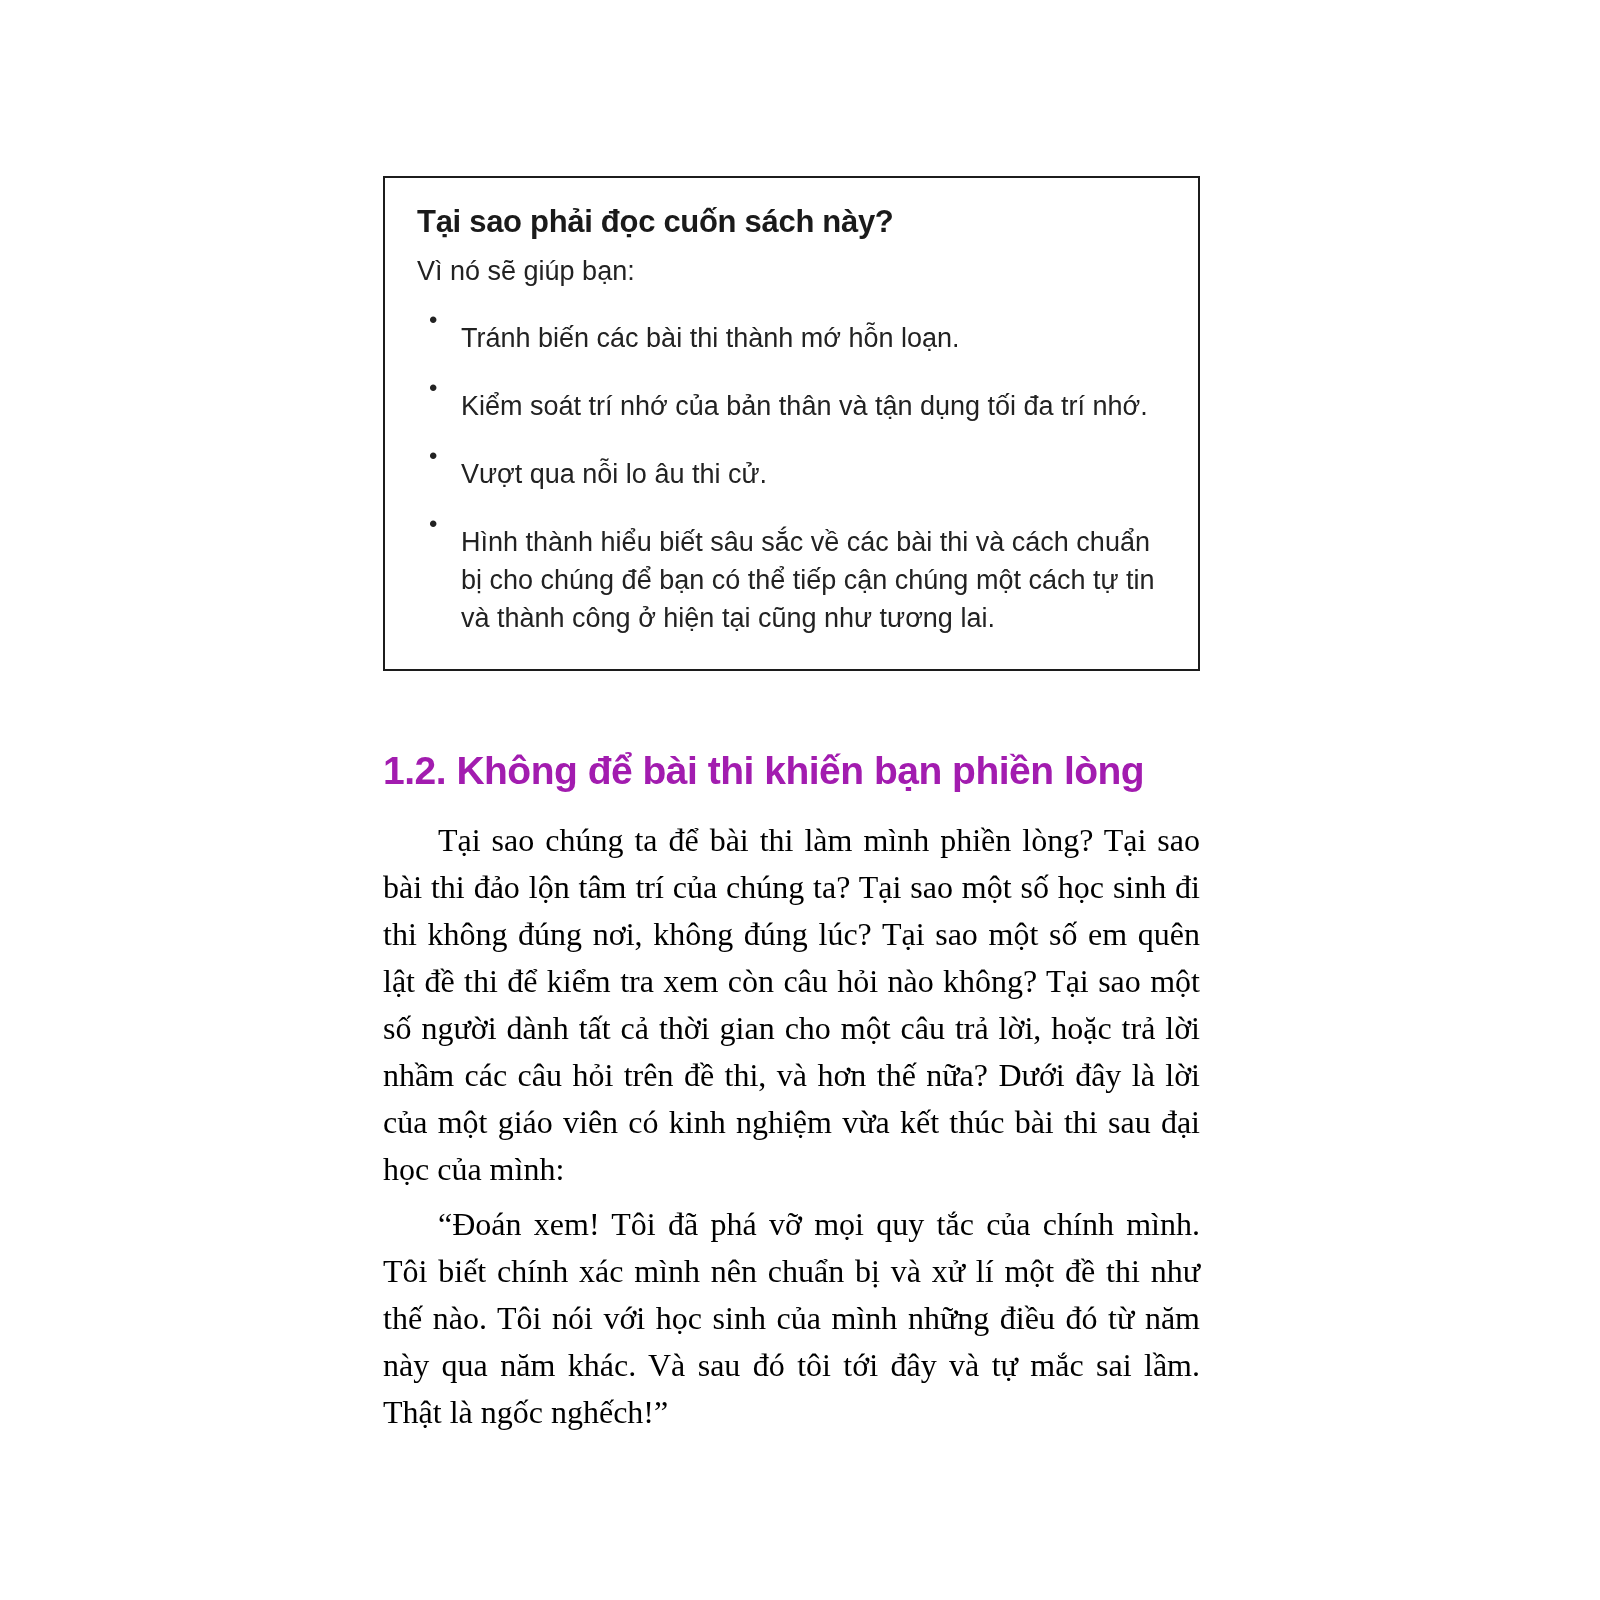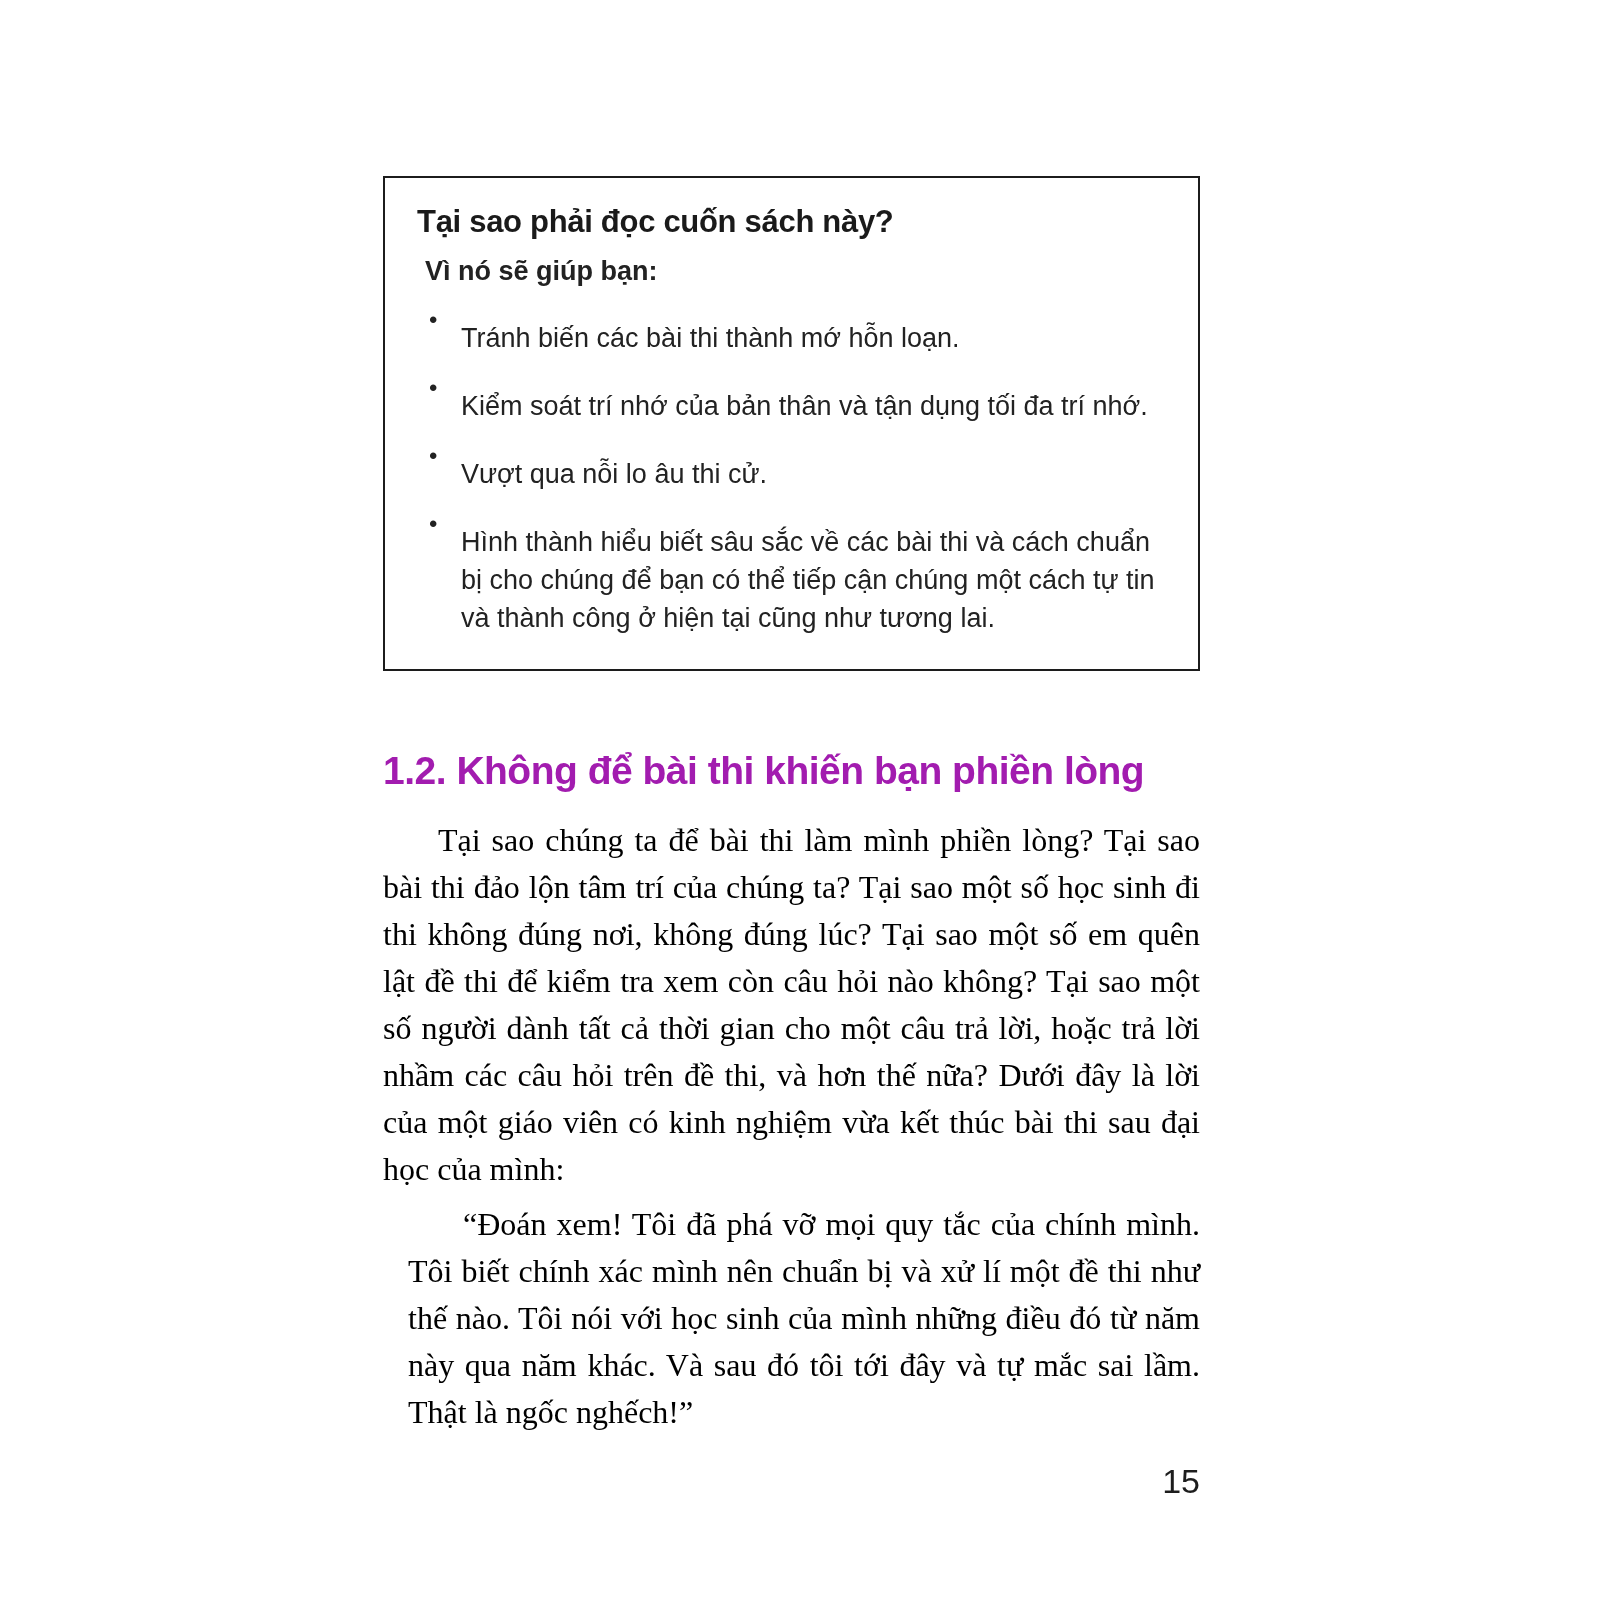--- a/index.html
+++ b/index.html
@@ -47,23 +47,22 @@
   }
   .callout-title {
     font-weight: bold;
     font-size: 31px;
     letter-spacing: -0.3px;
     margin: 0 0 16px 0;
     color: #1a1a1a;
   }
   .callout-intro {
     font-size: 27px;
-    margin: 0 0 14px 8px;
+    margin: 0 0 14px 0;
     color: #222222;
-    font-weight: bold;
   }
   .callout-list { margin: 0; padding: 0; list-style: none; }
   .callout-item {
     display: flex;
     font-size: 27px;
     line-height: 38px;
     margin: 12px 0 0 0;
     color: #222222;
   }
   .bullet-marker {
@@ -89,21 +88,21 @@
     font-size: 32px;
     line-height: 47px;
     text-align: justify;
     color: #000000;
   }
   .body-text p {
     margin: 0;
     text-indent: 55px;
   }
   .body-text p.first { margin-top: 24px; }
-  .body-text p.quote { margin-top: 8px; margin-left: 25px; }
+  .body-text p.quote { margin-top: 8px; }
 
   
   .page-number {
     position: absolute;
     left: 383px; top: 1462px;
     width: 817px;
     text-align: right;
     font-size: 34px;
     color: #1d1d1d;
   }
@@ -140,14 +139,13 @@
 
     <h2 class="section-heading">1.2. Không để bài thi khiến bạn phiền lòng</h2>
 
     <div class="body-text">
       <p class="first">Tại sao chúng ta để bài thi làm mình phiền lòng? Tại sao bài thi đảo lộn tâm trí của chúng ta? Tại sao một số học sinh đi thi không đúng nơi, không đúng lúc? Tại sao một số em quên lật đề thi để kiểm tra xem còn câu hỏi nào không? Tại sao một số người dành tất cả thời gian cho một câu trả lời, hoặc trả lời nhầm các câu hỏi trên đề thi, và hơn thế nữa? Dưới đây là lời của một giáo viên có kinh nghiệm vừa kết thúc bài thi sau đại học của mình:</p>
       <p class="quote">“Đoán xem! Tôi đã phá vỡ mọi quy tắc của chính mình. Tôi biết chính xác mình nên chuẩn bị và xử lí một đề thi như thế nào. Tôi nói với học sinh của mình những điều đó từ năm này qua năm khác. Và sau đó tôi tới đây và tự mắc sai lầm. Thật là ngốc nghếch!”</p>
     </div>
 
   </div>
 
-  <div class="page-number">15</div>
 </div>
 
 </body></html>

